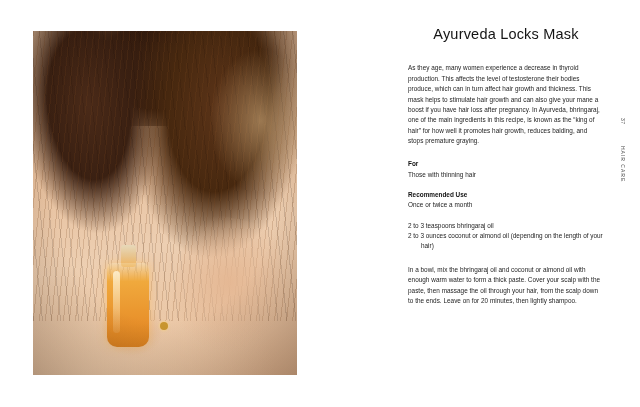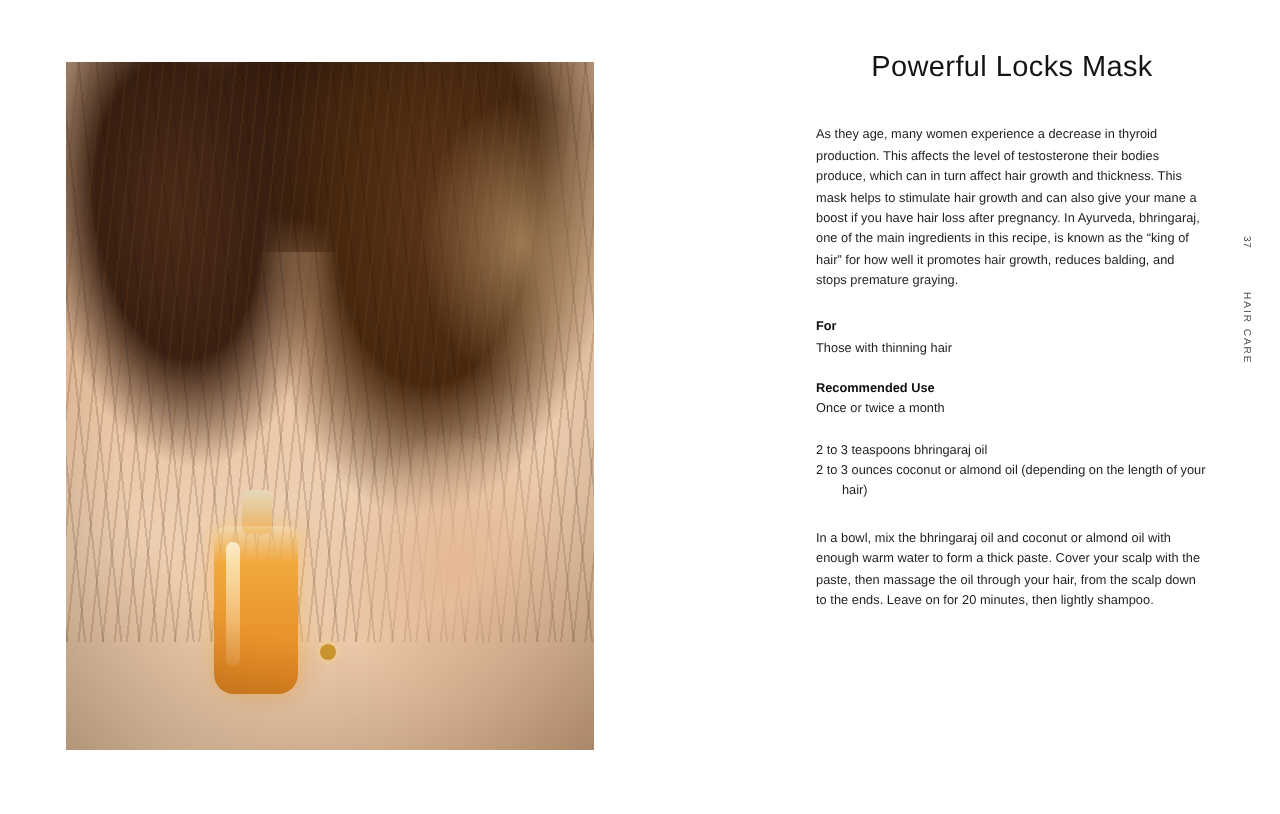--- a/index.html
+++ b/index.html
@@ -244,21 +244,21 @@
       <div class="hand"></div>
       <div class="bottle-neck"></div>
       <div class="bottle"></div>
       <div class="bottle-shine"></div>
       <div class="ring"></div>
     </div>
     <div class="vignette"></div>
   </div>
 
   <div class="content">
-    <h1 class="recipe-title">Powerful Locks Mask</h1>
+    <h1 class="recipe-title">Ayurveda Locks Mask</h1>
 
     <p class="body-text">As they age, many women experience a decrease in thyroid production. This affects the level of testosterone their bodies produce, which can in turn affect hair growth and thickness. This mask helps to stimulate hair growth and can also give your mane a boost if you have hair loss after pregnancy. In Ayurveda, bhringaraj, one of the main ingredients in this recipe, is known as the “king of hair” for how well it promotes hair growth, reduces balding, and stops premature graying.</p>
 
     <div class="gap-lg"></div>
     <p class="sec-head">For</p>
     <p class="body-text">Those with thinning hair</p>
 
     <div class="gap-md"></div>
     <p class="sec-head">Recommended Use</p>
     <p class="body-text">Once or twice a month</p>

